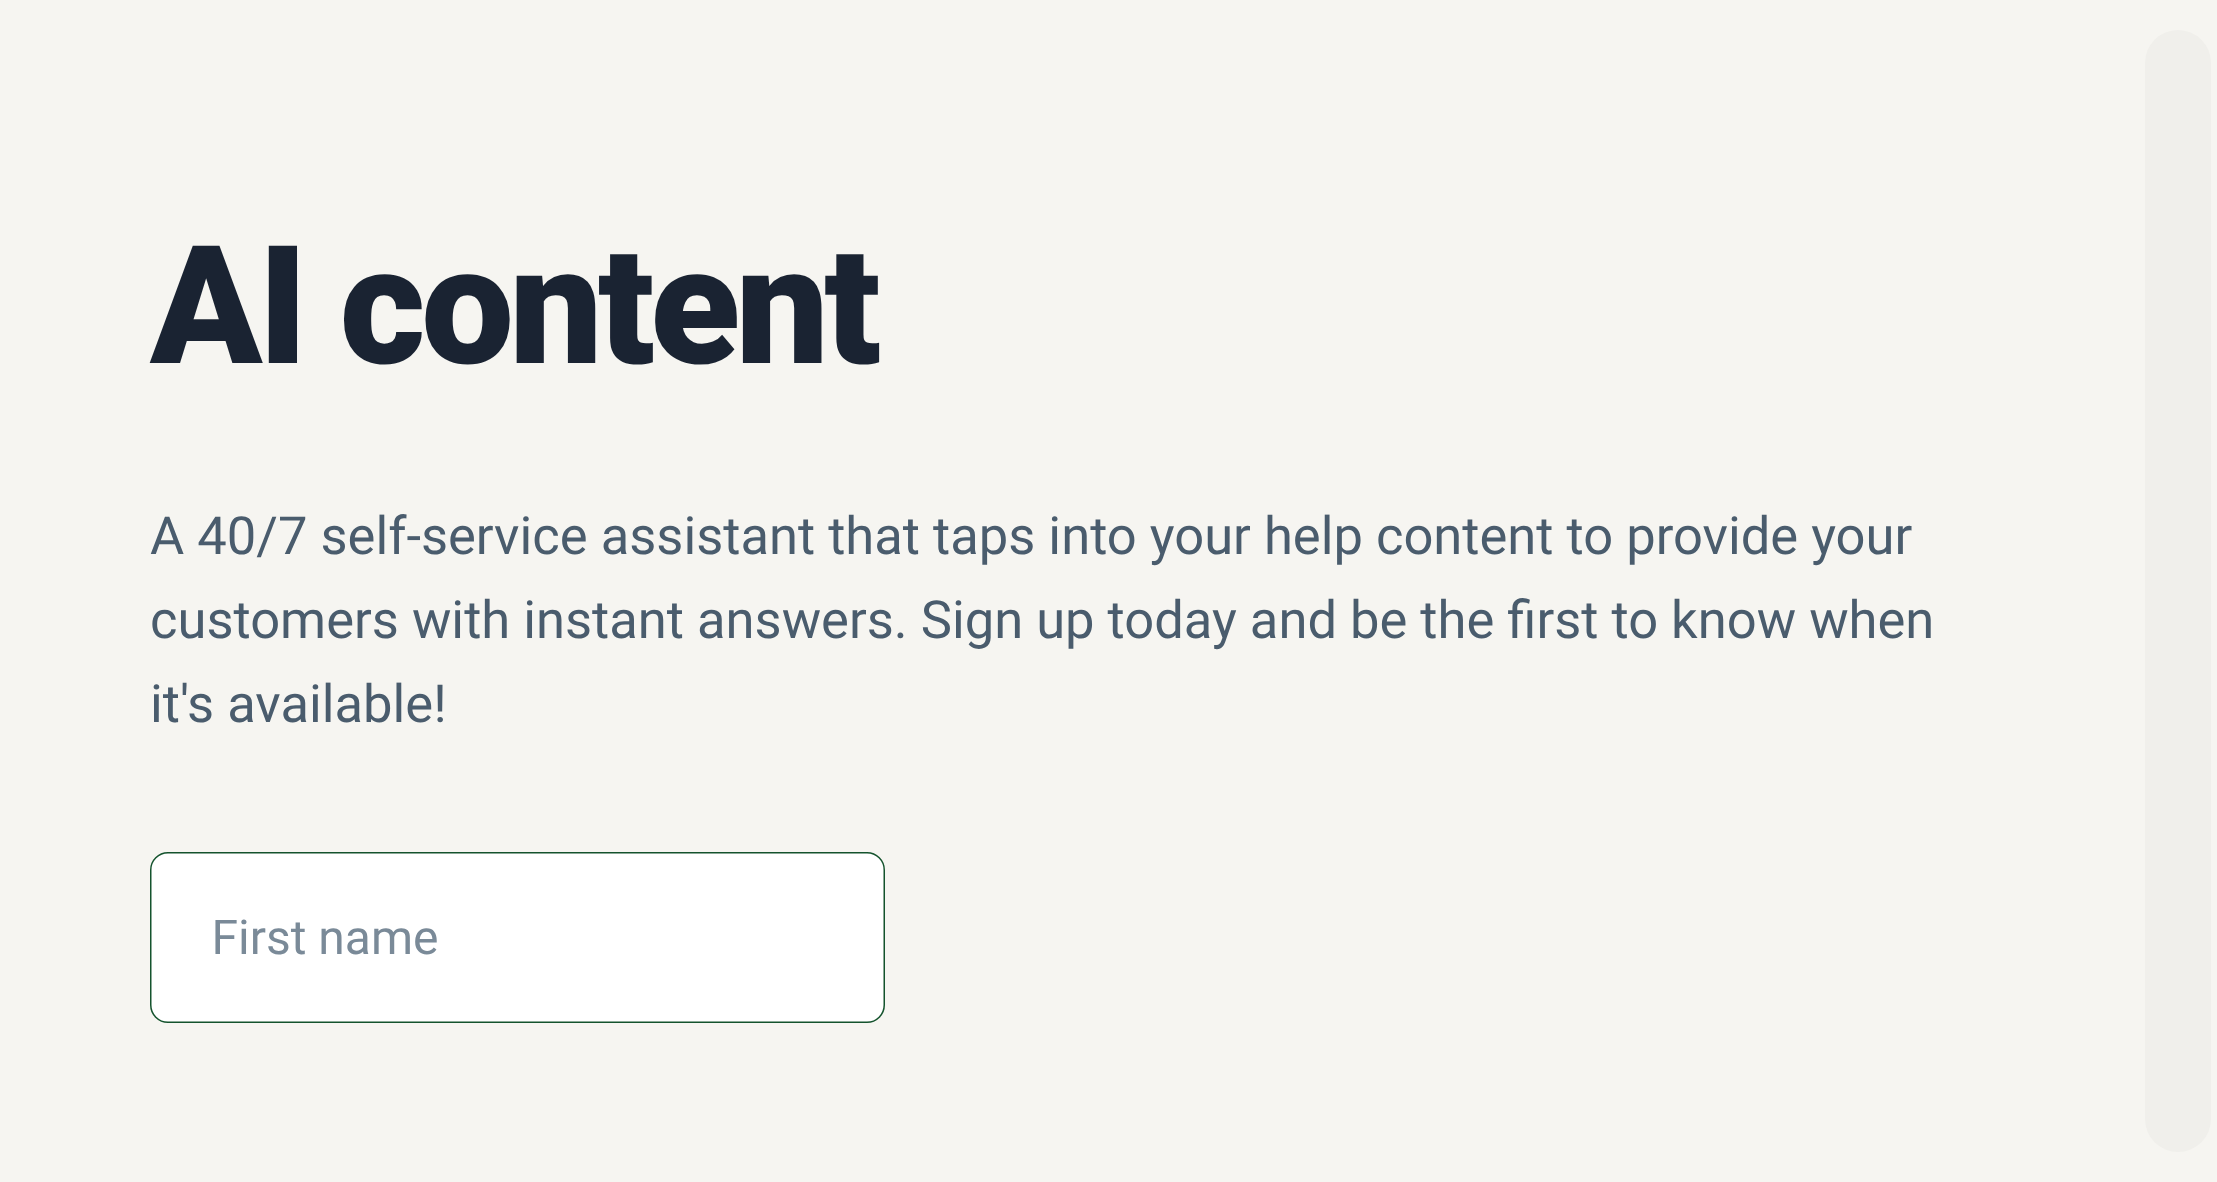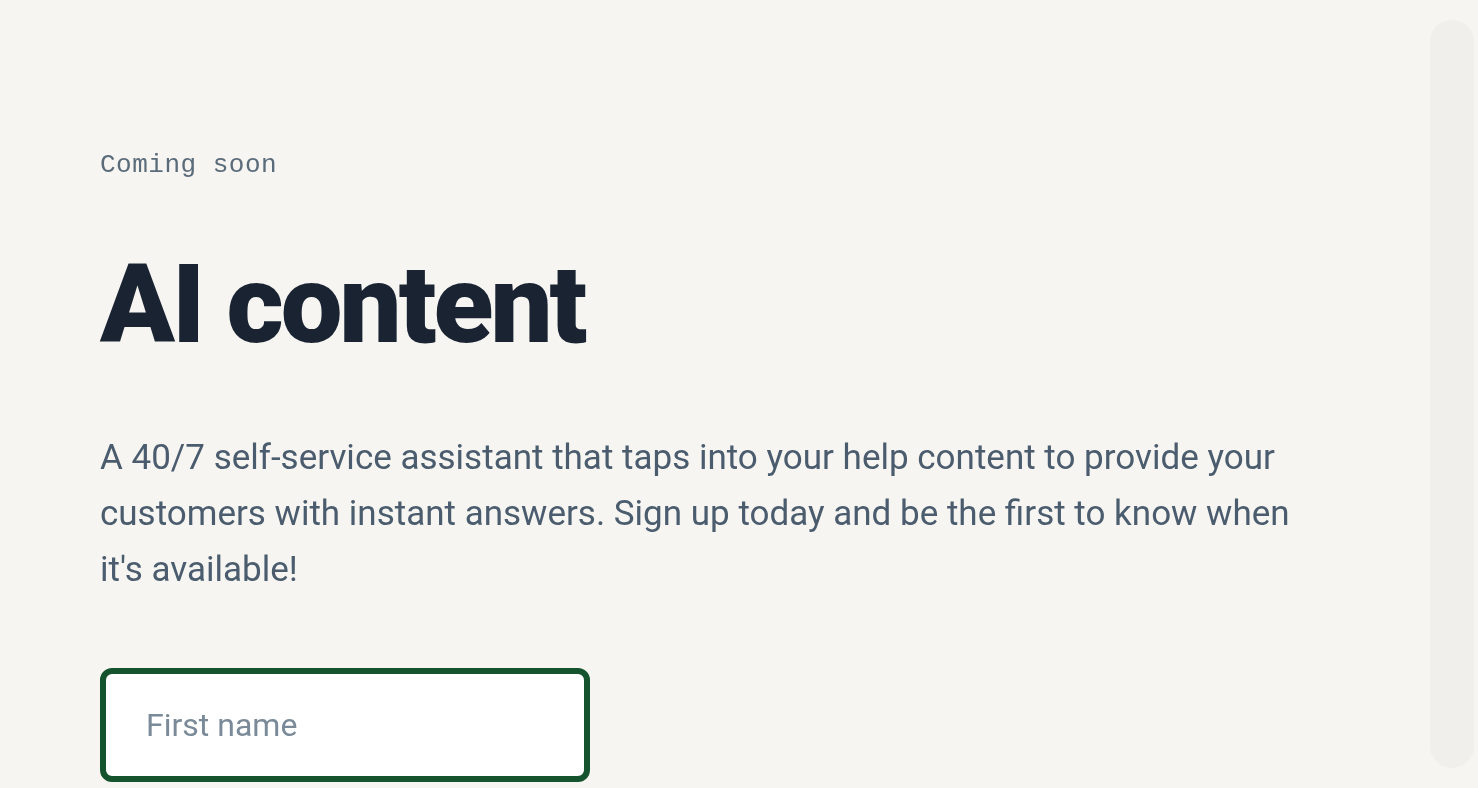--- a/index.html
+++ b/index.html
@@ -50,21 +50,21 @@
     .form-row {
       display: flex;
       gap: 32px;
       margin-bottom: 32px;
     }
     
     .input-field {
       width: 490px;
       height: 114px;
       background-color: #ffffff;
-      border: 6px solid #14532d;
+      border: 1px solid #14532d;
       border-radius: 12px;
       padding: 0 40px;
       font-size: 32px;
       color: #1a2332;
       font-family: inherit;
       outline: none;
     }
     
     .input-field::placeholder {
       color: #7a8a98;
@@ -86,21 +86,20 @@
       width: 44px;
       height: 100%;
       background-color: #f0efeb;
       border-radius: 22px;
     }
   </style>
 </head>
 <body>
 
 <div class="container">
-  <div class="eyebrow">Coming soon</div>
   <h1 class="headline">AI content</h1>
   <p class="description">A 40/7 self-service assistant that taps into your help content to provide your customers with instant answers. Sign up today and be the first to know when it's available!</p>
 
   <div class="form-row">
     <input type="text" class="input-field" placeholder="First name" style="">
   </div>
 
 </div>
 
 <div class="scrollbar-track">

